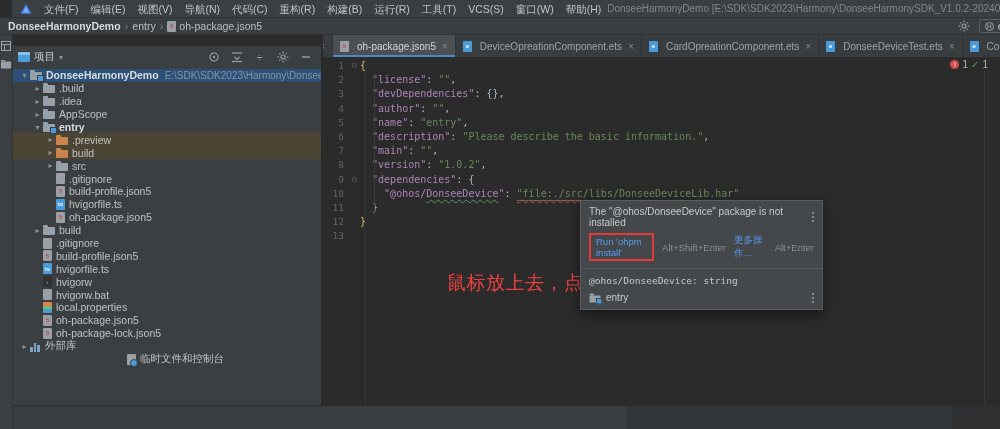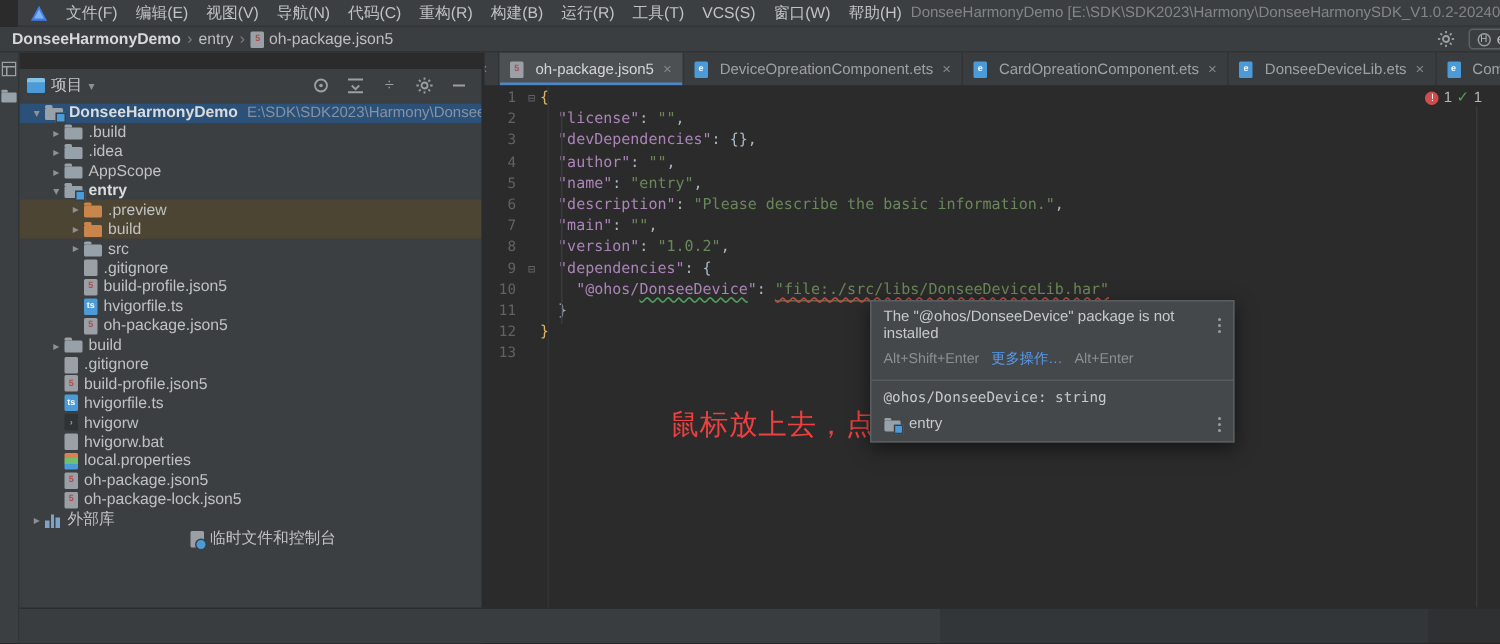--- a/index.html
+++ b/index.html
@@ -441,21 +441,21 @@
           <span class="ticon">
             <span class="i-file ets">e</span>
           </span>
           <span>CardOpreationComponent.ets</span>
           <span class="close">×</span>
         </div>
         <div class="tab">
           <span class="ticon">
             <span class="i-file ets">e</span>
           </span>
-          <span>DonseeDeviceLib.ets</span>
+          <span>DonseeDeviceTest.ets</span>
           <span class="close">×</span>
         </div>
         <div class="tab">
           <span class="ticon">
             <span class="i-file ets">e</span>
           </span>
           <span>CommonContants.ets</span>
         </div>
       </div>
     <div id="editorbody">
@@ -489,20 +489,23 @@
   <div id="popup">
     <div class="prow prow1">
       <span>The "@ohos/DonseeDevice" package is not installed</span>
       <span class="kebab">
           <i></i>
           <i></i>
           <i></i>
         </span>
     </div>
     <div class="prow prow2">
+      <span class="redbox">
+        <span class="plink">Run 'ohpm install'</span>
+      </span>
       <span class="pshort">Alt+Shift+Enter</span>
       <span class="plink">更多操作…</span>
       <span class="pshort">Alt+Enter</span>
     </div>
     <div class="psep"></div>
     <div class="prow prow3">
       <span>@ohos/DonseeDevice: string</span>
     </div>
     <div class="prow prow4">
       <span class="i-folder mod" style="transform:scale(.9)"></span>

